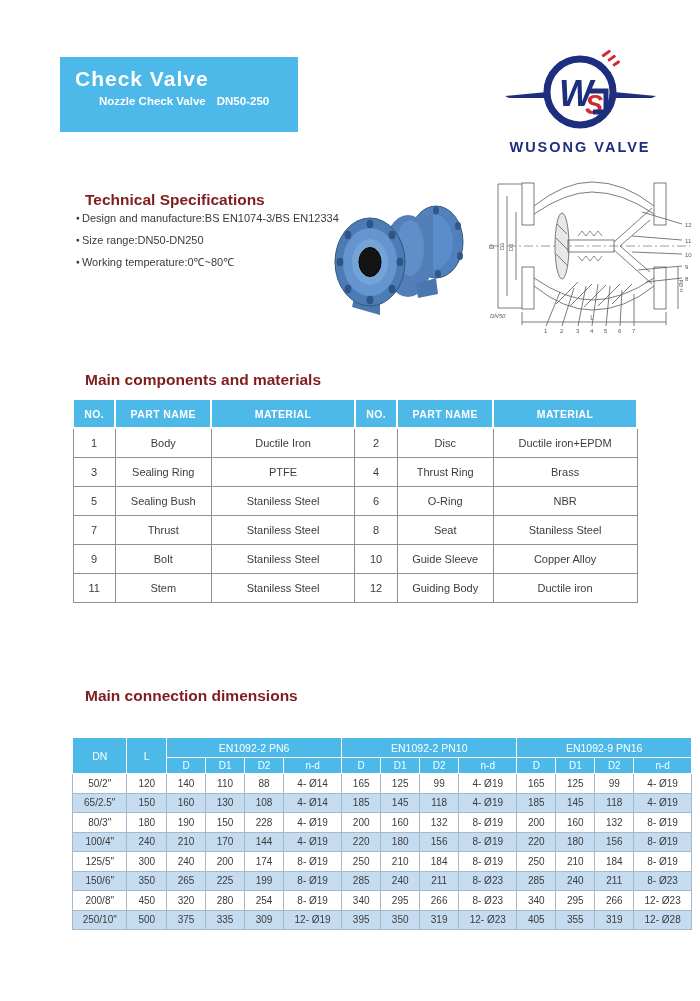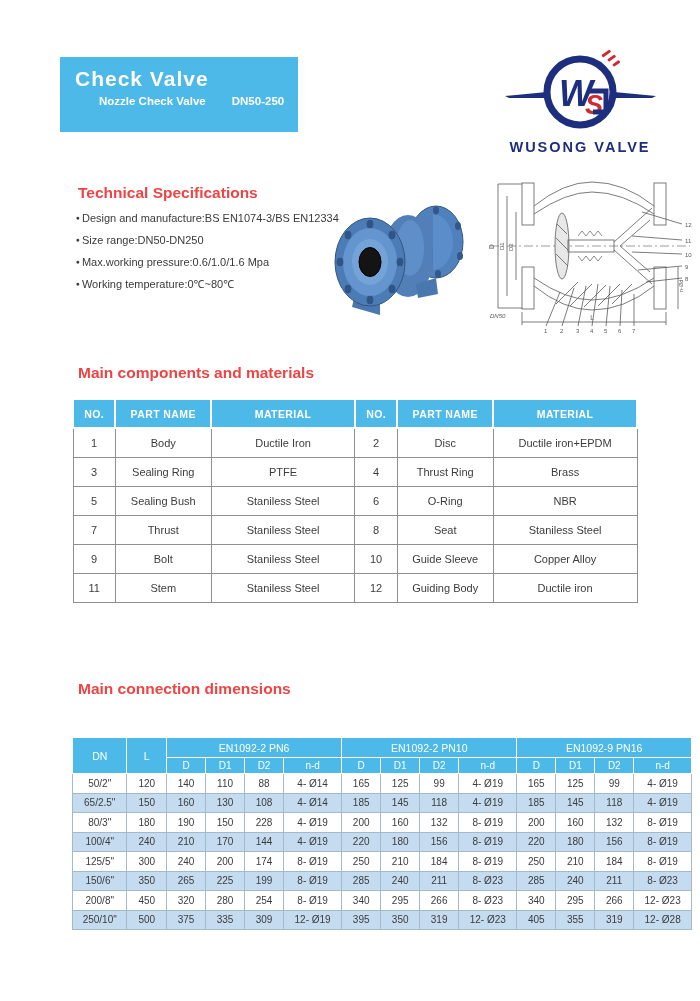--- a/index.html
+++ b/index.html
@@ -3,27 +3,27 @@
 <meta charset="utf-8">
 <style>
   html,body{margin:0;padding:0;}
   body{width:700px;height:1001px;position:relative;background:#ffffff;
        font-family:"Liberation Sans",sans-serif;color:#3c3c3c;overflow:hidden;}
 
   
   .banner{position:absolute;left:60px;top:57px;width:238px;height:75px;
           background:#4DB9E9;color:#fff;padding:10px 0 0 15px;box-sizing:border-box;}
   .banner .title{font-size:21px;font-weight:bold;letter-spacing:1px;line-height:24px;}
-  .banner .subrow{display:flex;gap:26px;font-size:11.5px;margin-top:4px;font-weight:600;padding-left:24px;}
+  .banner .subrow{display:flex;gap:11px;font-size:11.5px;margin-top:4px;font-weight:600;padding-left:24px;}
 
   
   .logo{position:absolute;left:503px;top:40px;width:155px;height:118px;}
 
   
-  .section{position:absolute;margin:4px;font-size:15.5px;font-weight:600;color:#ef4444;}
+  .section{position:absolute;margin:11px;font-size:15.5px;font-weight:600;color:#7f1d1d;}
   #h-tech{left:74px;top:180px;}
   #h-comp{left:74px;top:360px;}
   #h-dims{left:74px;top:676px;}
 
   
   .specs{position:absolute;left:76px;top:207px;list-style:none;margin:0;padding:0;}
   .specs li{font-size:11px;color:#3a3a3a;line-height:22px;}
   .specs li::before{content:"●";font-size:6.5px;vertical-align:2px;margin-right:2px;color:#3a3a3a;}
 
   
@@ -77,21 +77,20 @@
       <path d="M86 51 L103 51 L103 72 L90 72" fill="none" stroke="#1E2E7F" stroke-width="5"></path>
 
       <text x="77" y="112" text-anchor="middle" font-family="Liberation Sans,sans-serif" font-size="14.5" font-weight="bold" letter-spacing="2" fill="#1E2E7F">WUSONG VALVE</text>
     </svg>
   </div>
 
   <h2 class="section" id="h-tech">Technical Specifications</h2>
   <ul class="specs">
     <li>Design and manufacture:BS EN1074-3/BS EN12334</li>
     <li>Size range:DN50-DN250</li>
-    <li>Max.working pressure:0.6/1.0/1.6 Mpa</li>
     <li>Working temperature:0℃~80℃</li>
   </ul>
 
   <div class="photo">
     <svg width="164" height="142" viewBox="0 0 164 142">
 
       <ellipse cx="116" cy="56" rx="27" ry="36" fill="#4F81BC" stroke="#37597f" stroke-width="1"></ellipse>
       <ellipse cx="113" cy="56" rx="20" ry="28" fill="#5B8DCB"></ellipse>
       <ellipse cx="116" cy="24.5" rx="3" ry="4" fill="#33578A"></ellipse>
       <ellipse cx="138" cy="40" rx="3" ry="4" fill="#33578A"></ellipse>

